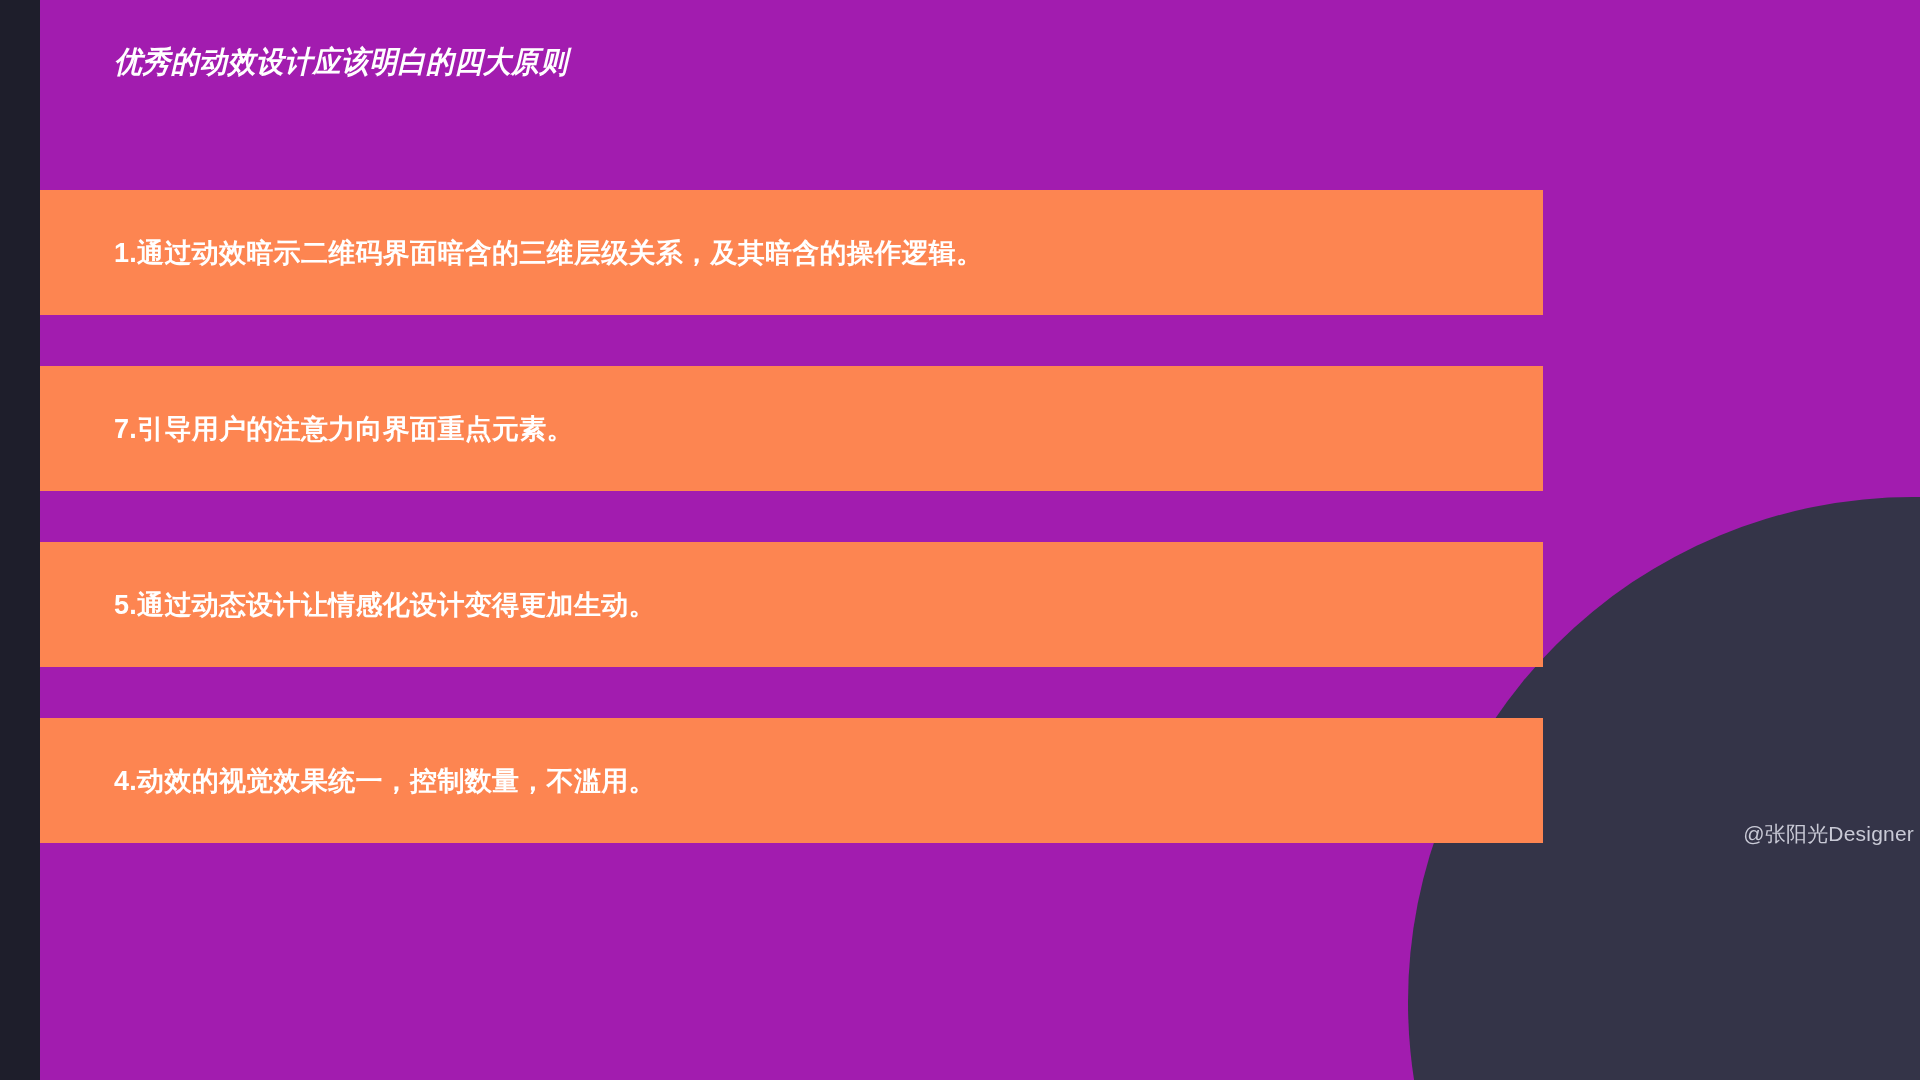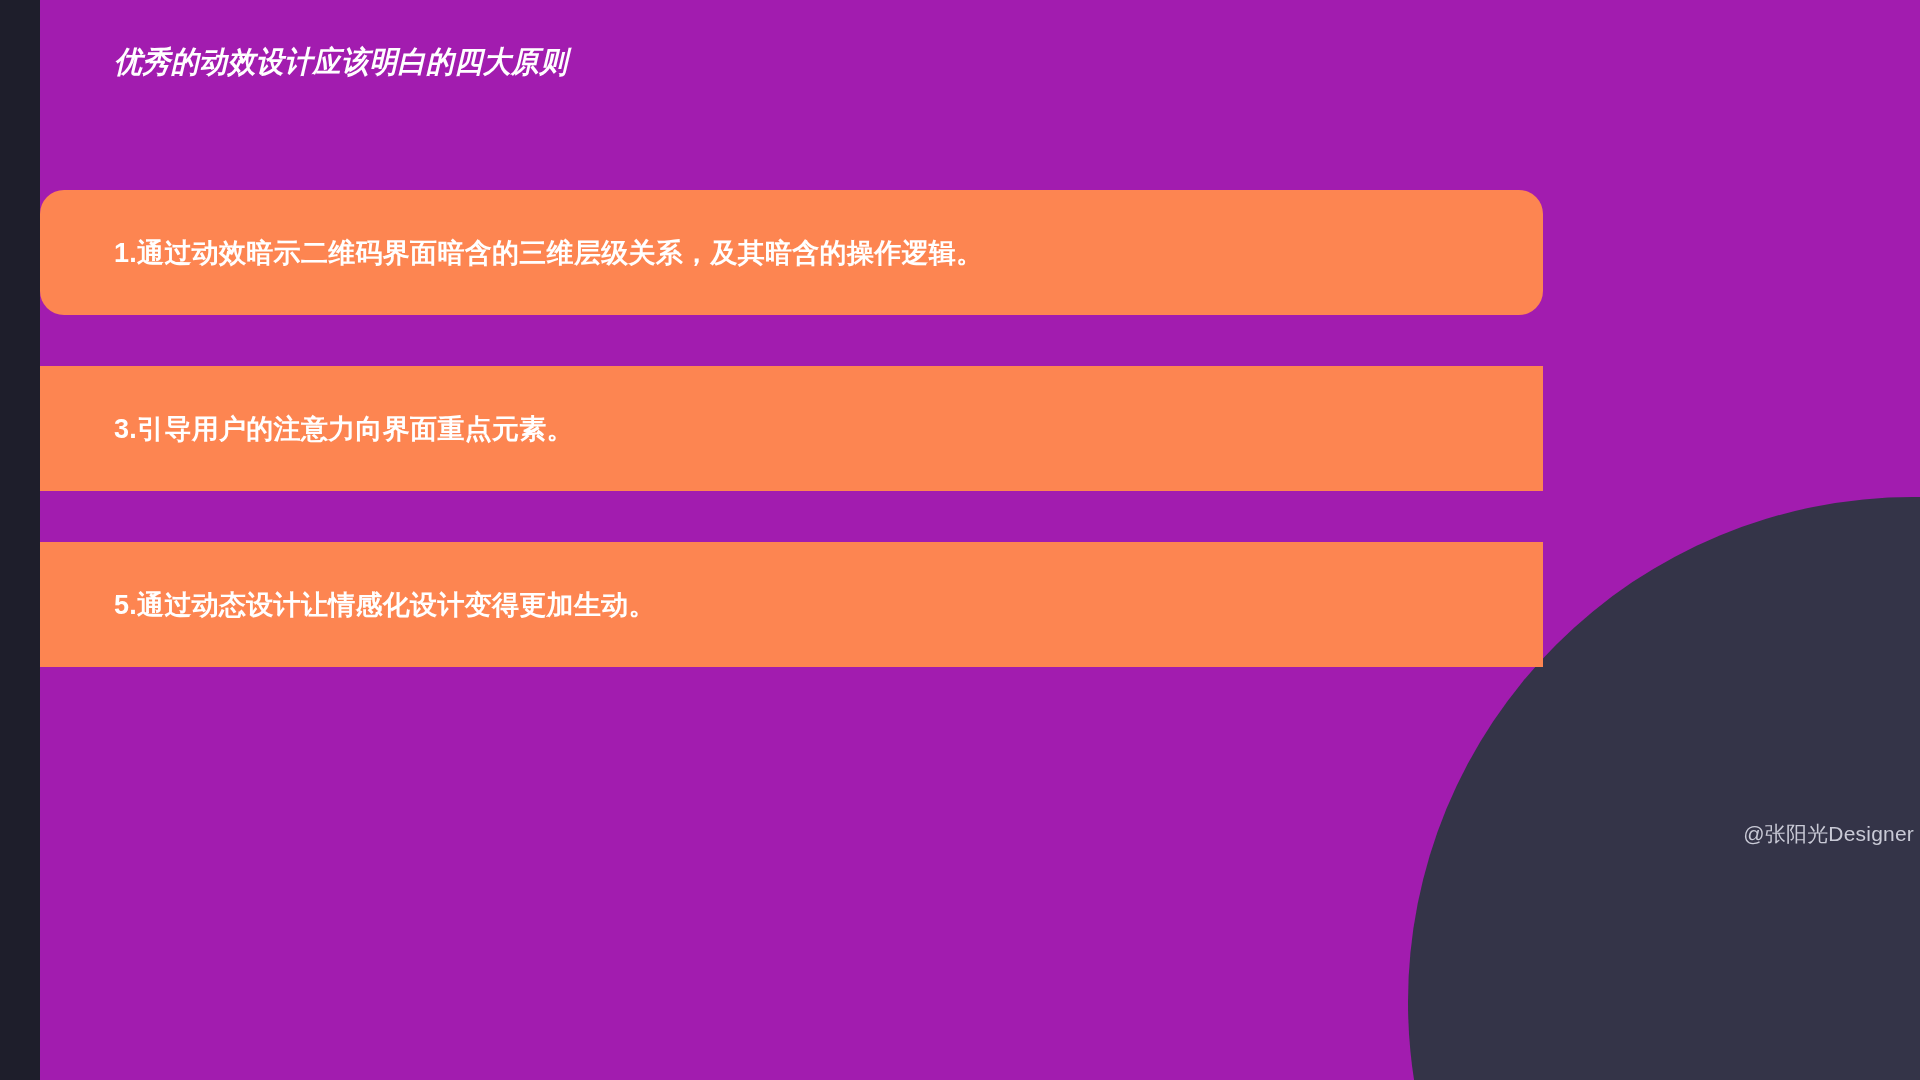--- a/index.html
+++ b/index.html
@@ -54,21 +54,21 @@
   }
   .bar {
     position: absolute;
     left: 0;
     width: 1503px;
     height: 125px;
     background: #fd8551;
     display: flex;
     align-items: center;
   }
-  .bar-1 { top: 190px; border-radius: 24px; }
+  .bar-1 { top: 190px; }
   .bar-2 { top: 366px; }
   .bar-3 { top: 542px; }
   .bar-4 { top: 718px; }
   .bar-text {
     color: #ffffff;
     font-size: 27px;
     font-weight: 700;
     padding-left: 74px;
     letter-spacing: 0.3px;
     white-space: nowrap;
@@ -95,25 +95,28 @@
 
   <div id="page-title">优秀的动效设计应该明白的四大原则</div>
 
   <div id="bars">
 
     <div class="bar bar-1">
       <span class="bar-text">1.通过动效暗示二维码界面暗含的三维层级关系，及其暗含的操作逻辑。</span>
     </div>
 
     <div class="bar bar-2">
-      <span class="bar-text">3.引导用户的注意力向界面重点元素。</span>
+      <span class="bar-text">7.引导用户的注意力向界面重点元素。</span>
     </div>
 
     <div class="bar bar-3">
       <span class="bar-text">5.通过动态设计让情感化设计变得更加生动。</span>
     </div>
 
+    <div class="bar bar-4">
+      <span class="bar-text">4.动效的视觉效果统一，控制数量，不滥用。</span>
+    </div>
 
   </div>
 
   <div id="watermark">@张阳光Designer</div>
 
 </div>
 
 </body></html>

